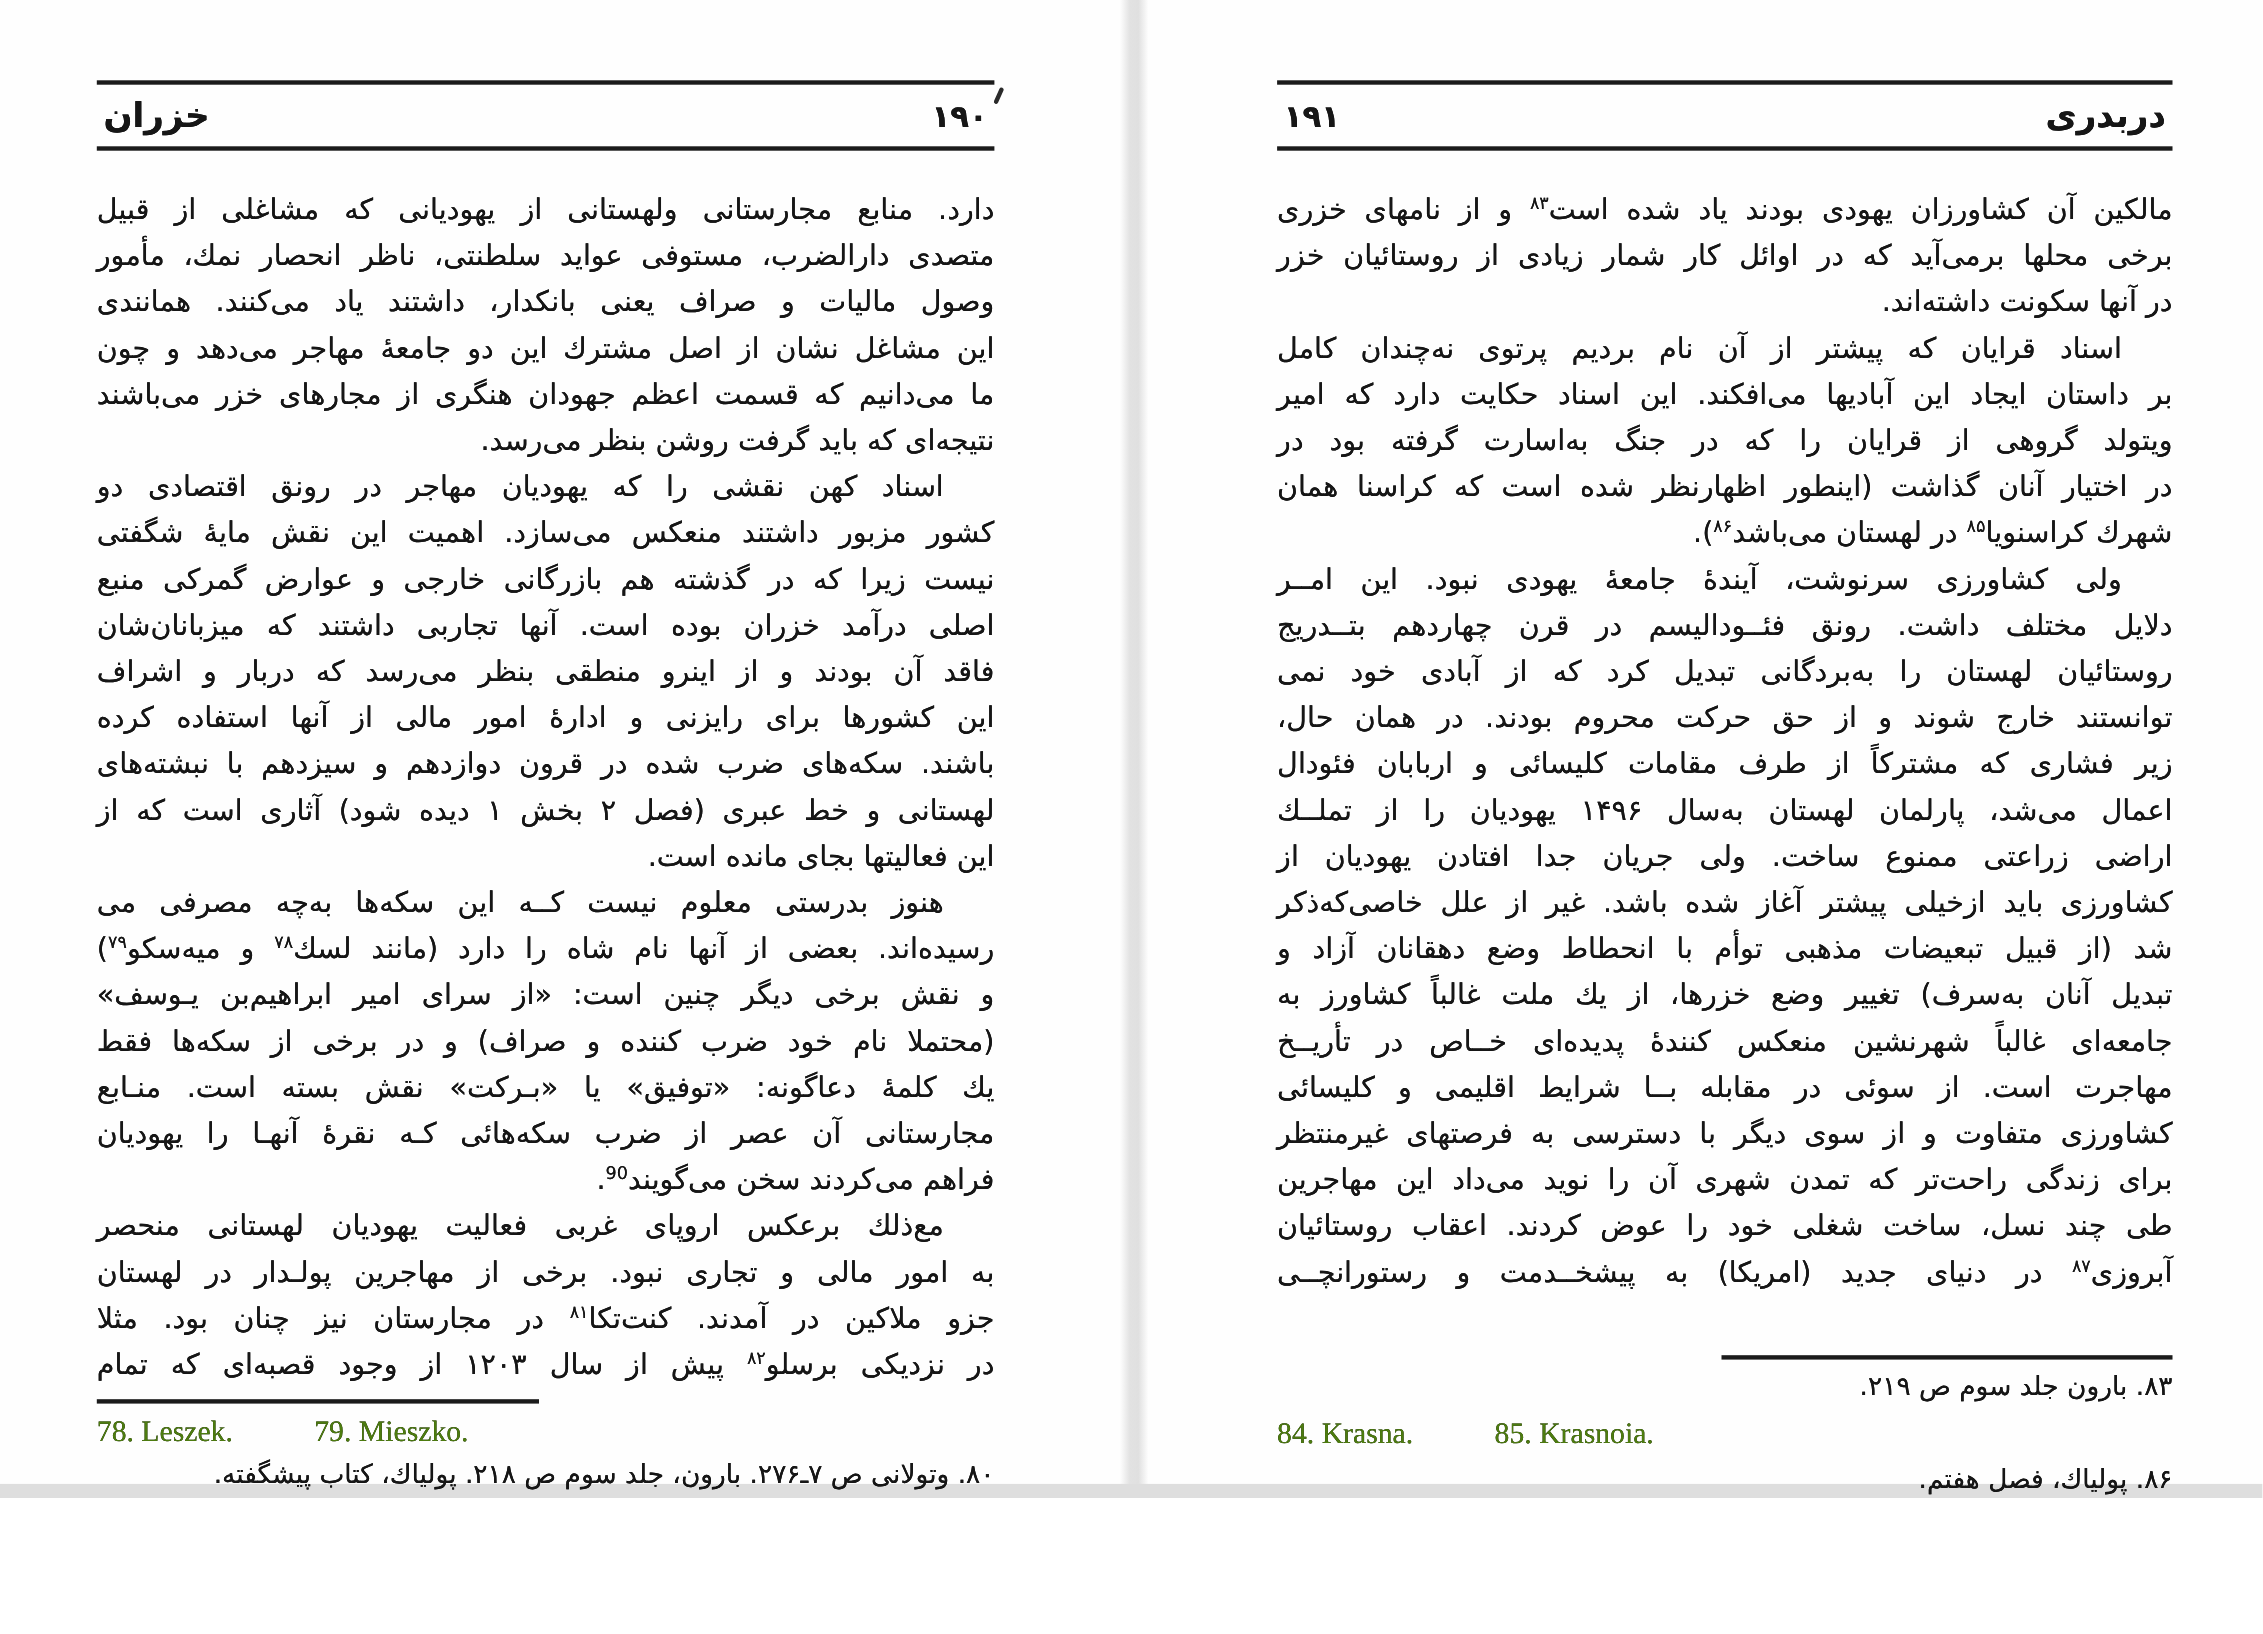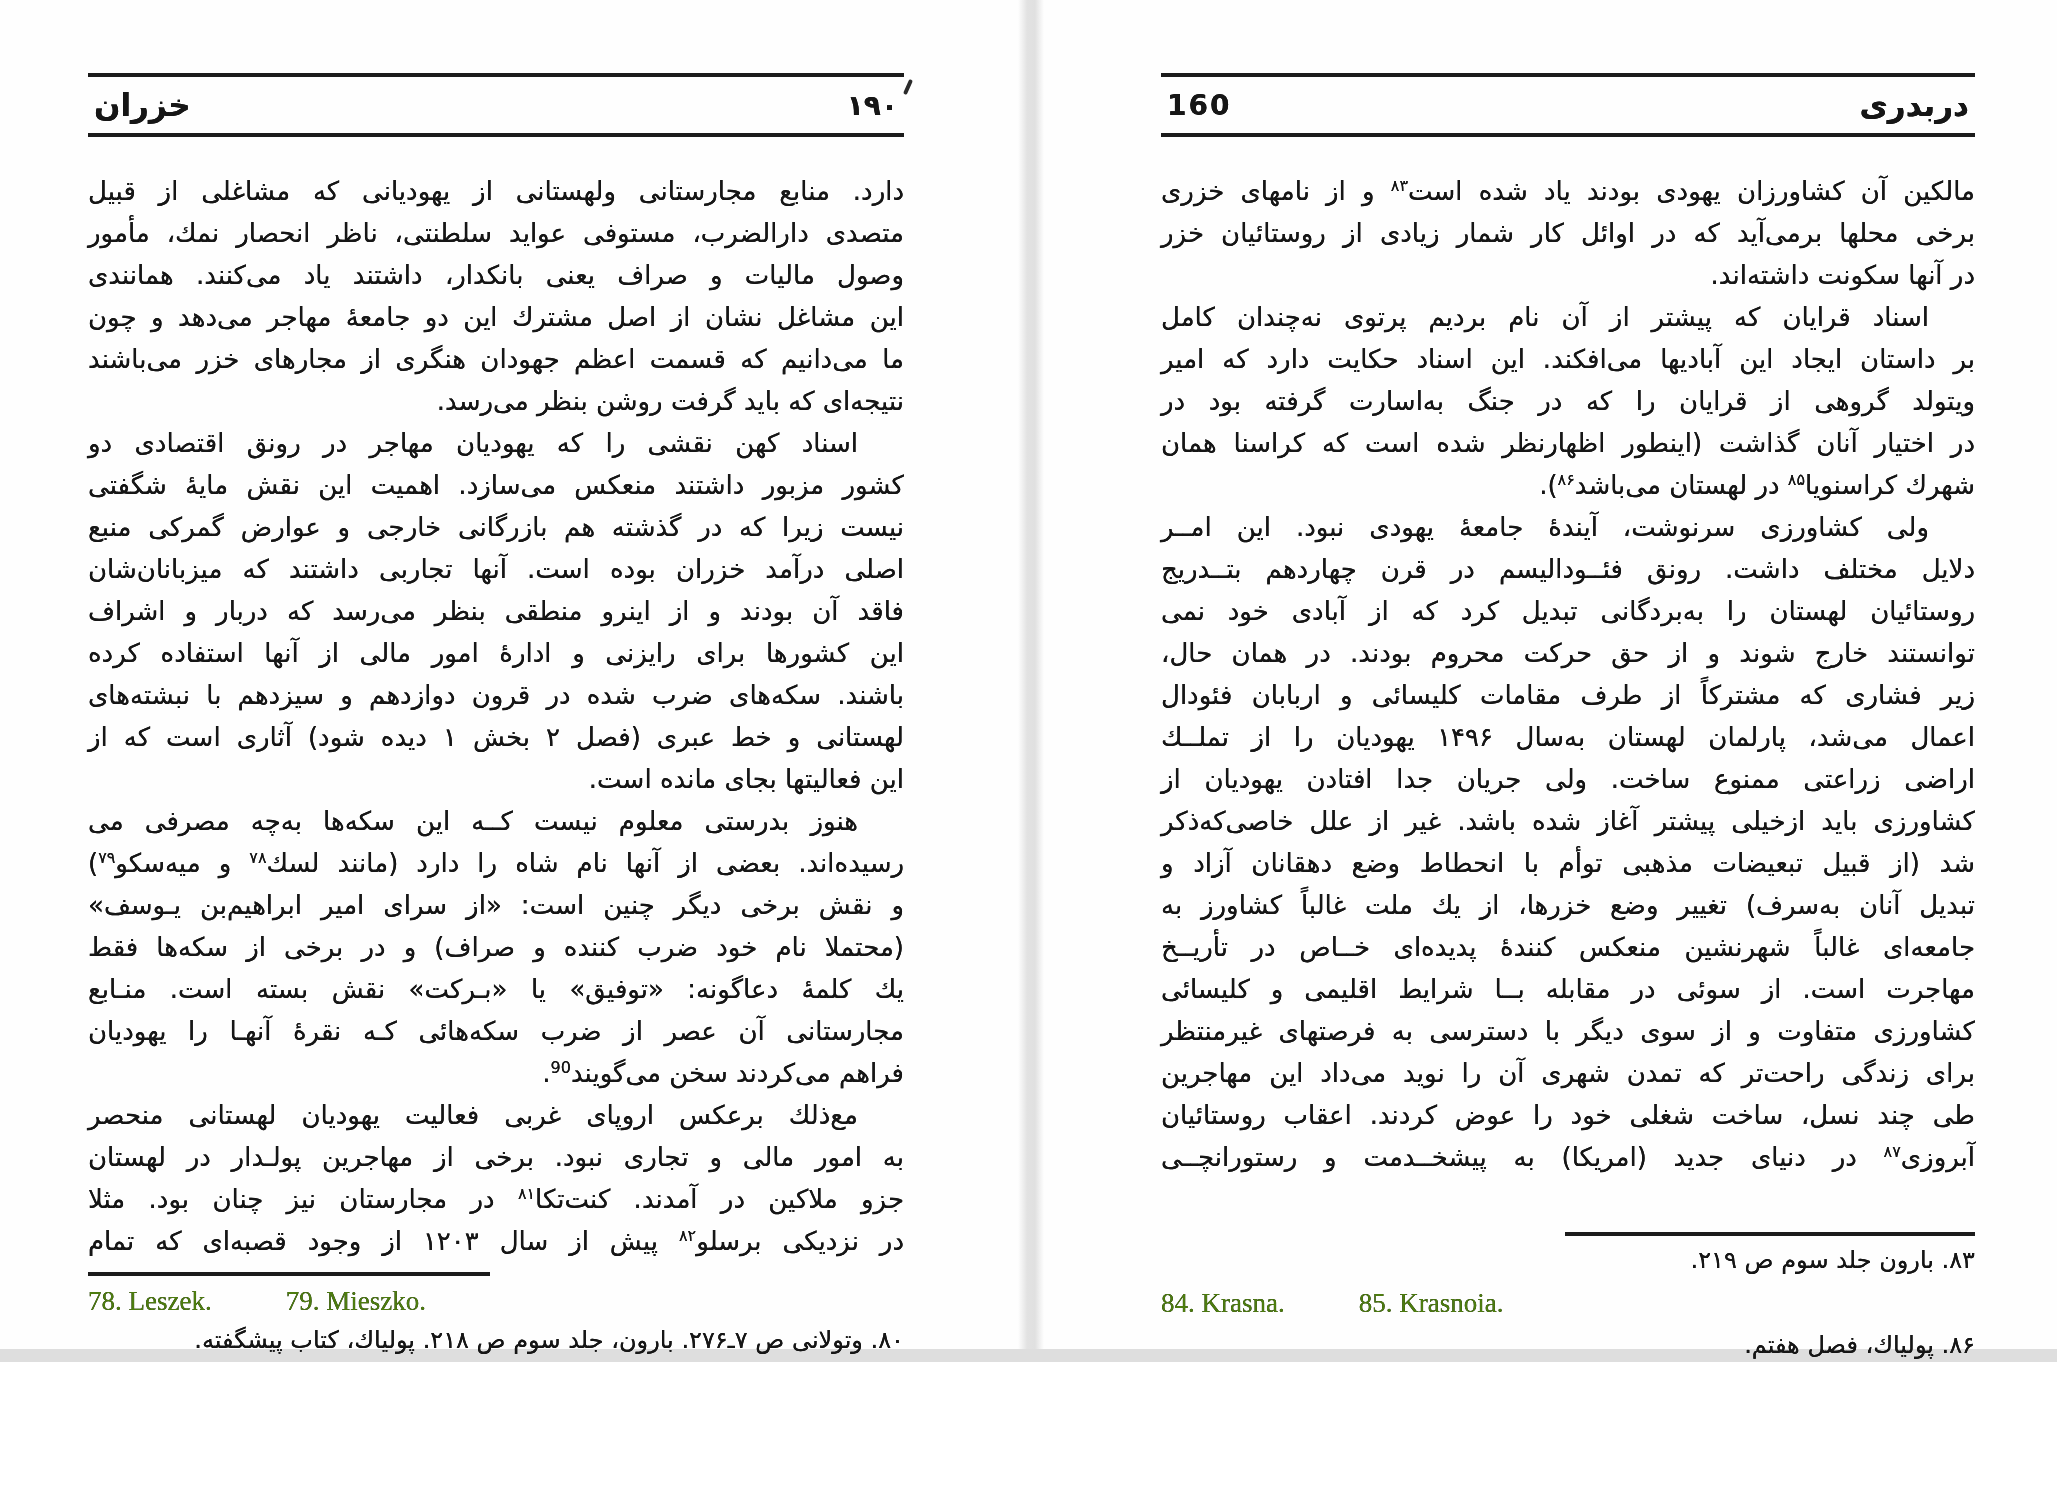--- a/index.html
+++ b/index.html
@@ -116,21 +116,21 @@
     <div class="fn-latin">
           <span>78. Leszek.</span>
           <span>79. Mieszko.</span>
         </div>
         <div class="fn-persian" dir="rtl">۸۰. وتولانی ص ۷ـ۲۷۶. بارون، جلد سوم ص ۲۱۸. پولیاك، كتاب پیشگفته.</div>
       </div>
   </section>
 
   <section class="page" id="page-right">
     <header class="page-header">
-      <span class="page-num" dir="rtl">160</span>
+      <span class="page-num" dir="rtl">۱۹۱</span>
       <span class="running-head" dir="rtl">دربدری</span>
     </header>
     <div class="body-text">
         <div class="line" dir="rtl">مالكین آن كشاورزان یهودی بودند یاد شده است<sup>۸۳</sup> و از نامهای خزری</div>
         <div class="line" dir="rtl">برخی محلها برمی‌آید كه در اوائل كار شمار زیادی از روستائیان خزر</div>
         <div class="line end" dir="rtl">در آنها سكونت داشته‌اند.</div>
         <div class="line first" dir="rtl">اسناد قرایان كه پیشتر از آن نام بردیم پرتوی نه‌چندان كامل</div>
         <div class="line" dir="rtl">بر داستان ایجاد این آبادیها می‌افكند. این اسناد حكایت دارد كه امیر</div>
         <div class="line" dir="rtl">ویتولد گروهی از قرایان را كه در جنگ به‌اسارت گرفته بود در</div>
         <div class="line" dir="rtl">در اختیار آنان گذاشت (اینطور اظهارنظر شده است كه كراسنا همان</div>

